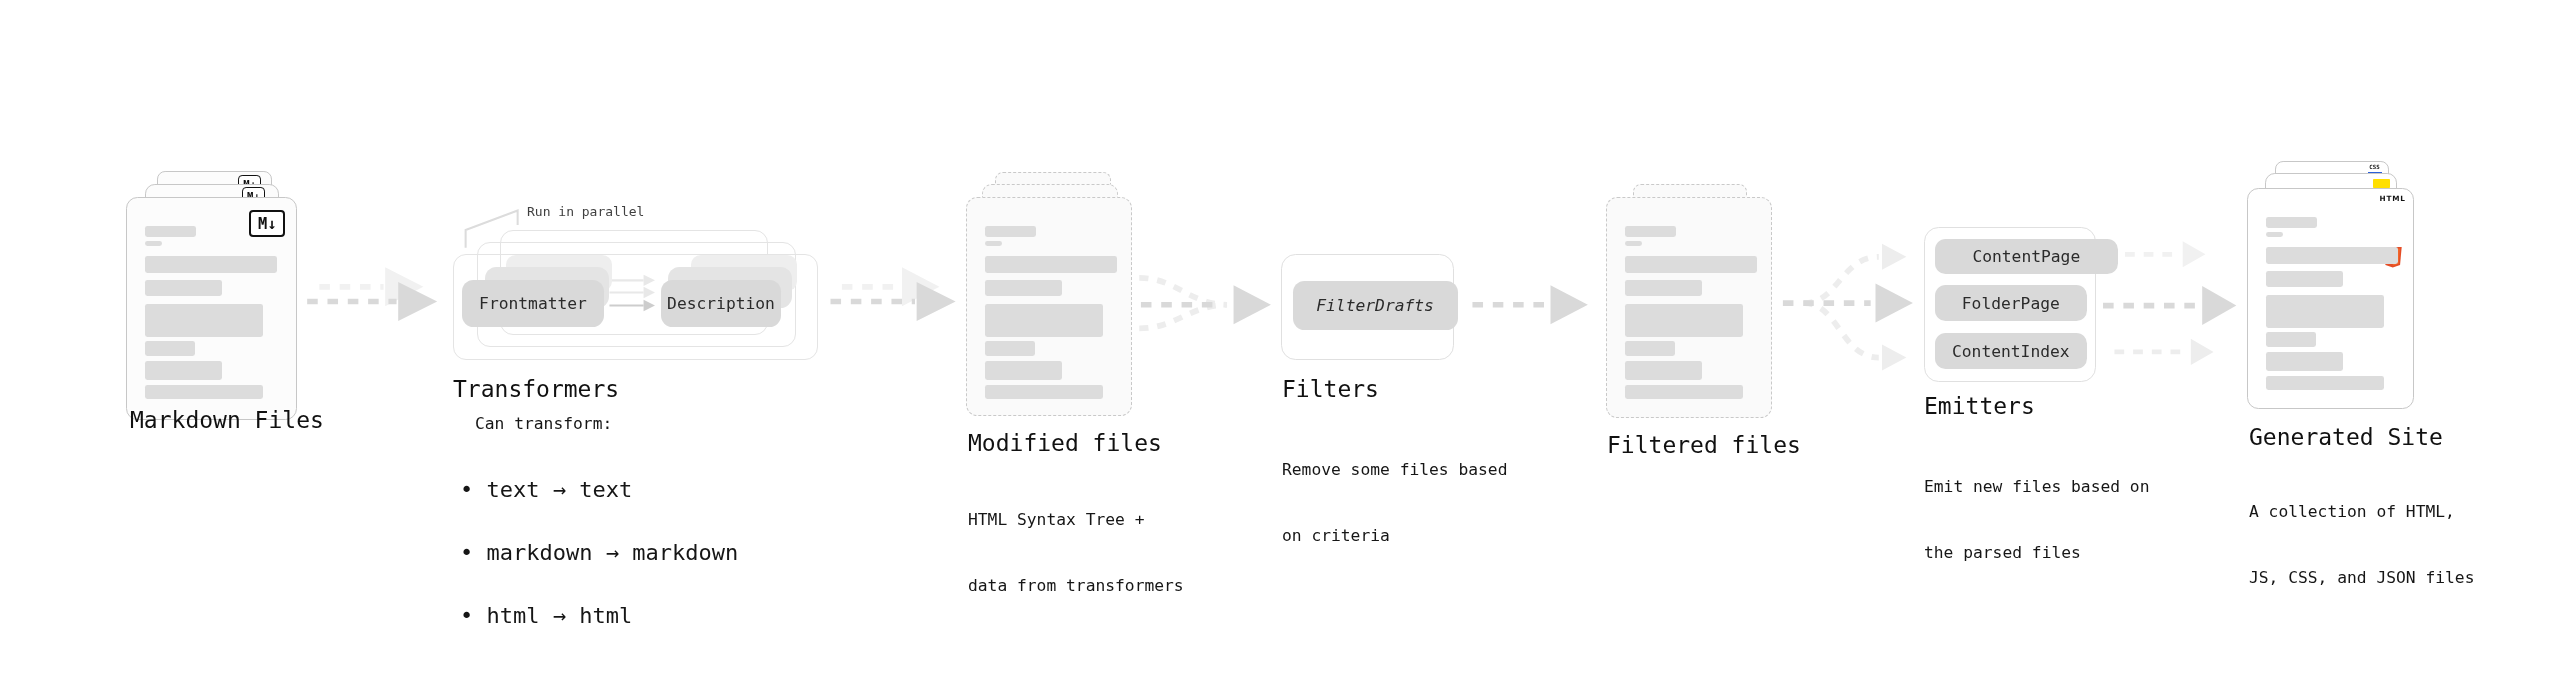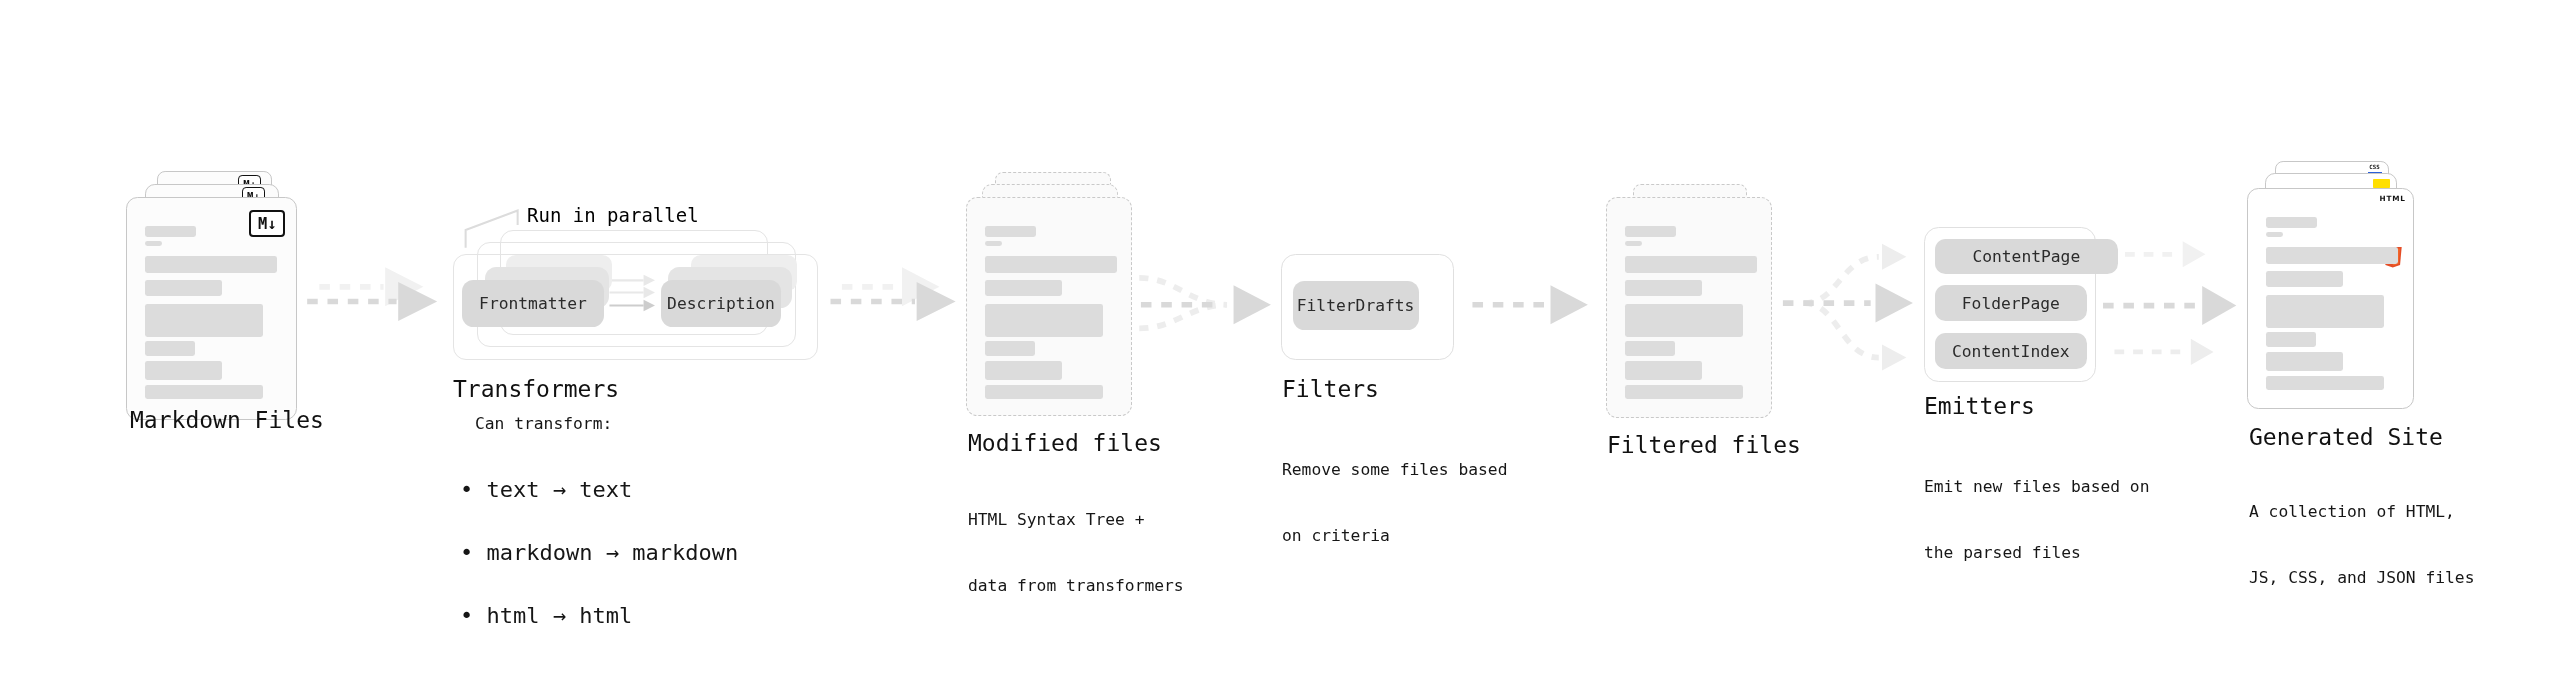--- a/index.html
+++ b/index.html
@@ -24,21 +24,21 @@
   .panel{position:absolute;border:1.6px solid #e4e4e4;border-radius:13px;box-sizing:border-box;}
   .panel.solid{background:#fff;border-color:#e0e0e0;}
   .gbtn{position:absolute;display:flex;align-items:center;justify-content:center;
         background:#d9d9d9;border-radius:11.4px;font-size:16.3px;color:#2b2b2b;white-space:nowrap;}
   .gbtn.ghost2{background:#e4e4e4;}
   .gbtn.ghost3{background:#eeeeee;}
   
   .title{position:absolute;font-size:23px;line-height:28px;color:#111;white-space:pre;}
   .sub{position:absolute;font-size:16.3px;line-height:22px;color:#161616;white-space:pre;}
   .list{position:absolute;font-size:22px;line-height:21px;color:#161616;white-space:pre;}
-  .annotation{position:absolute;font-size:19px;color:#000000;white-space:pre;}
+  .annotation{position:absolute;font-size:13px;color:#404040;white-space:pre;}
 </style>
 </head>
 <body>
 
 <div class="canvas">
 
   <svg class="arrows" width="2576" height="681" viewBox="0 0 3170 838">
 
     <g>
       <g stroke="#f1f1f1" fill="#f1f1f1">
@@ -183,21 +183,21 @@
     </div>
     <div class="title" style="left:968px;top:429px;">Modified files</div>
     <div class="sub" style="left:968px;top:465px;">
       <div>HTML Syntax Tree +</div>
       <div>data from transformers</div>
     </div>
   </div>
 
   <div>
     <div class="panel solid" style="left:1281px;top:254px;width:173px;height:106px;border-radius:14.6px;">
-      <div class="gbtn" style="left:10.6px;top:26px;width:126px;height:49px;">FilterDrafts</div>
+      <div class="gbtn" style="left:10.6px;top:26px;width:165px;height:49px;font-style:italic;">FilterDrafts</div>
     </div>
     <div class="title" style="left:1282px;top:375px;">Filters</div>
     <div class="sub" style="left:1282px;top:415px;">
       <div>Remove some files based</div>
       <div>on criteria</div>
     </div>
   </div>
 
   <div>
     <div class="doc dashed" style="left:1633px;top:184px;width:114px;height:57px;border-radius:8.1px;"></div>

